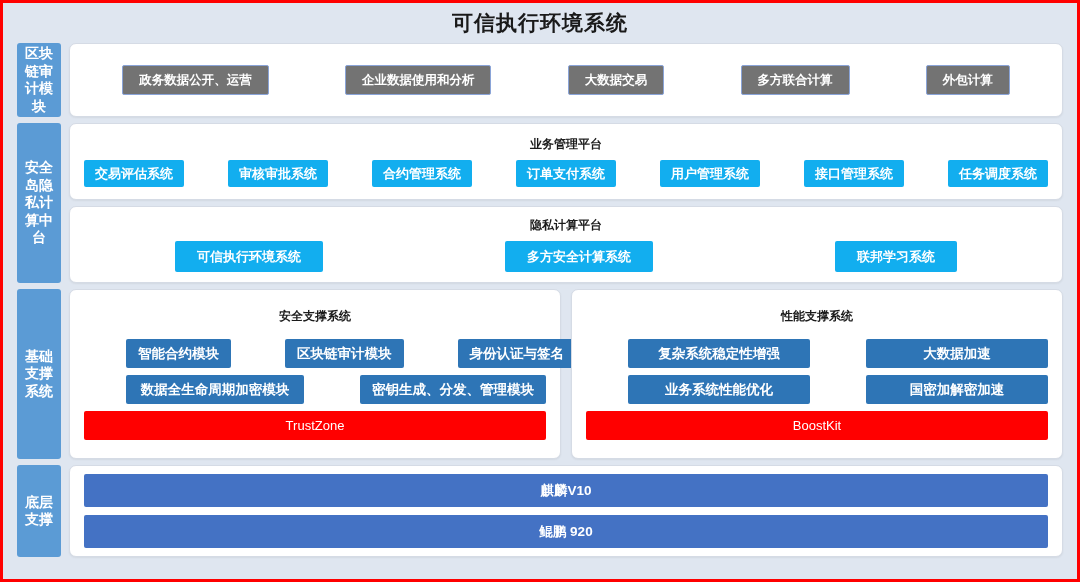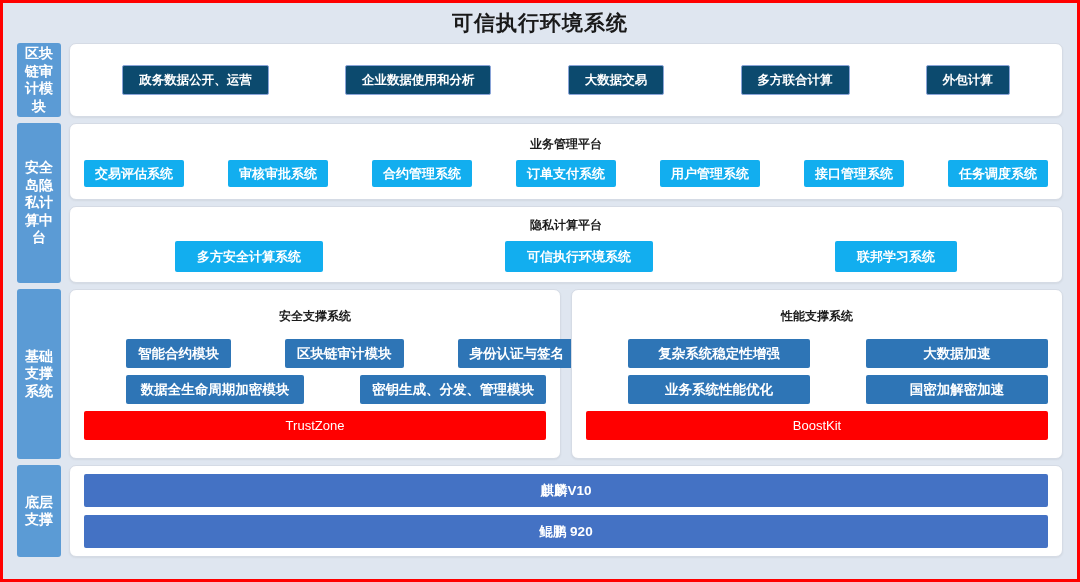--- a/index.html
+++ b/index.html
@@ -110,21 +110,21 @@
     box-sizing: border-box;
     text-align: center;
     white-space: nowrap;
     color: #ffffff;
     font-weight: bold;
     display: flex;
     align-items: center;
     justify-content: center;
   }
   .chip-app {
-    background: #0c4a6e;
+    background: #737373;
     border: 1px solid #8aa4d8;
     border-radius: 2px;
     font-size: 12.5px;
     height: 30px;
     padding: 0 16px;
   }
   .chip-cyan {
     background: #12aeef;
     border-radius: 2px;
     font-size: 13px;
@@ -230,22 +230,22 @@
           <div class="chip chip-cyan">订单支付系统</div>
           <div class="chip chip-cyan">用户管理系统</div>
           <div class="chip chip-cyan">接口管理系统</div>
           <div class="chip chip-cyan">任务调度系统</div>
         </div>
       </div>
 
       <div class="panel">
         <div class="panel-title">隐私计算平台</div>
         <div class="chips around">
+          <div class="chip chip-cyan wide">可信执行环境系统</div>
           <div class="chip chip-cyan wide">多方安全计算系统</div>
-          <div class="chip chip-cyan wide">可信执行环境系统</div>
           <div class="chip chip-cyan wide">联邦学习系统</div>
         </div>
       </div>
 
     </div>
   </div>
 
   <div class="row row-base">
     <div class="side-label">
       <span>基础支撑系统</span>

